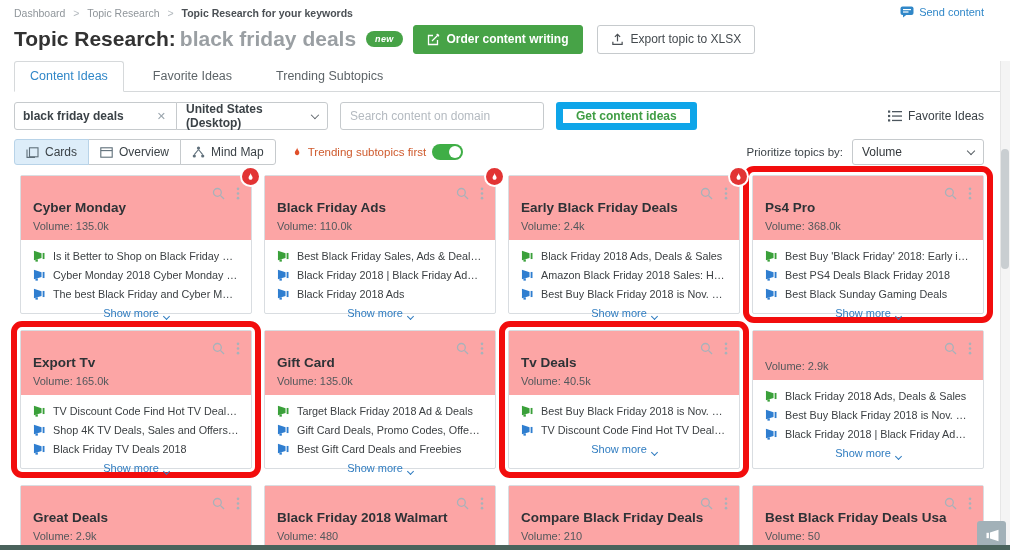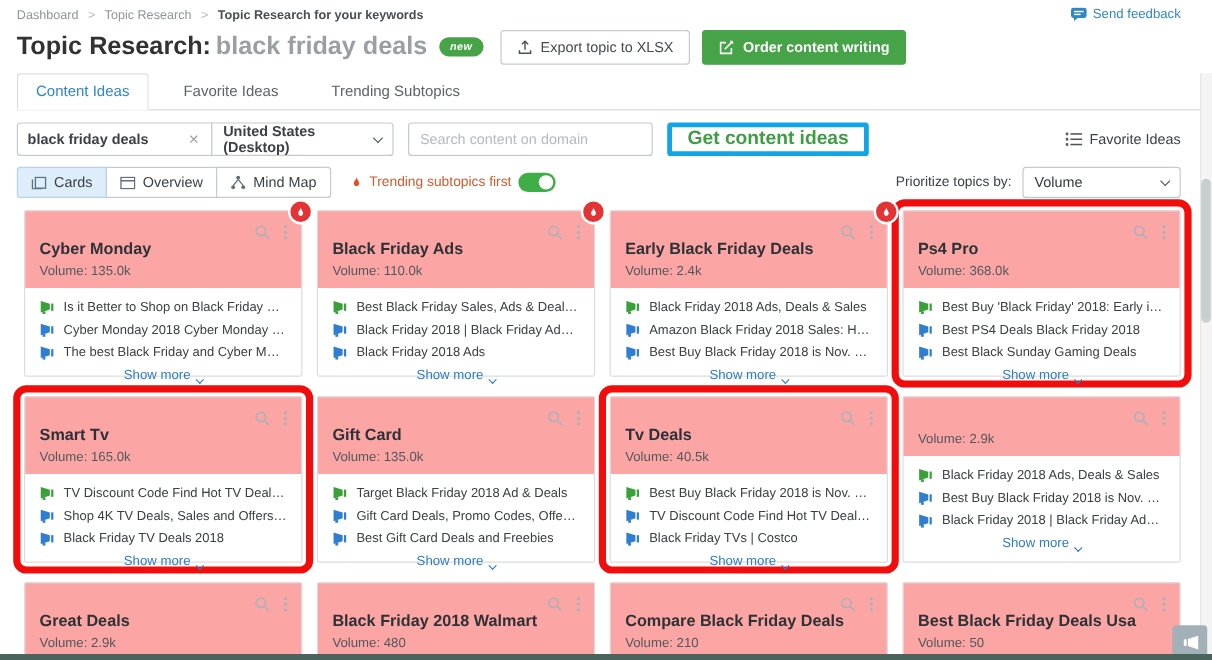--- a/index.html
+++ b/index.html
@@ -43,22 +43,22 @@
   .kw-box { width:163px; border-radius:3px 0 0 3px; padding:0 8px; justify-content:space-between; }
   .kw-box .val { font-weight:bold; color:#3b4247; }
   .clear-x { color:#9aa5ad; font-size:11px; cursor:pointer; padding:0 2px; }
   .region-box { width:152px; margin-left:-1px; border-radius:0 3px 3px 0; padding:0 9px;
                 justify-content:space-between; cursor:pointer; }
   .region-box .val { font-weight:bold; color:#3b4247; }
   .domain-box { width:204px; border-radius:3px; }
   .domain-box input { border:0; outline:none; width:100%; height:100%; padding:0 9px; font-size:12px;
                       font-family:"Liberation Sans", sans-serif; color:#3b4247; background:transparent; }
   .domain-box input::placeholder { color:#b4bac0; }
-  .btn-getideas { height:28px; background:#fff; border:4px solid #0ea5e9; color:#3f9d44;
-                  font-weight:bold; font-size:16px; padding:0 13px; border-radius:3px; cursor:pointer; }
+  .btn-getideas { height:28px; background:#fff; border:7px solid #0ea5e9; color:#3f9d44;
+                  font-weight:bold; font-size:12px; padding:0 13px; border-radius:3px; cursor:pointer; }
   .spacer { flex:1; }
   .fav-link { display:flex; align-items:center; gap:6px; font-size:12px; color:#3b4247; cursor:pointer; }
 
   
   .toolbar { display:flex; align-items:center; margin:9px 26px 0 14px; }
   .seg { display:flex; }
   .segbtn { display:flex; align-items:center; gap:6px; height:26px; padding:0 11px; background:#fff;
             border:1px solid #c6cacd; font-size:12px; color:#3b4247; cursor:pointer; margin-left:-1px; }
   .segbtn:first-child { border-radius:3px 0 0 3px; margin-left:0; }
   .segbtn:last-child { border-radius:0 3px 3px 0; }
@@ -127,42 +127,42 @@
       <span class="sep">&gt;</span>
       <span class="crumb current">Topic Research for your keywords</span>
     </div>
     <div class="feedback">
       <svg width="14" height="12" viewBox="0 0 14 12">
         <rect x="0.5" y="0.5" width="13" height="8.5" rx="2" fill="#3087c8"></rect>
         <polygon points="3,8 3,11.5 7.5,8" fill="#3087c8"></polygon>
         <rect x="3" y="3" width="8" height="1.2" fill="#fff"></rect>
           <rect x="3" y="5.4" width="5.5" height="1.2" fill="#fff"></rect>
       </svg>
-      <span>Send feedback</span>
+      <span>Send content</span>
     </div>
   </div>
 
   <div class="titlerow">
     <h1><span>Topic Research:</span><span class="query">black friday deals</span></h1>
     <span class="newbadge">new</span>
+    <button class="btn btn-green">
+      <svg width="13" height="13" viewBox="0 0 13 13" fill="none" stroke="#fff" stroke-width="1.3">
+        <path d="M10.5 7 V11.5 H1.5 V2.5 H6"></path>
+        <path d="M5 8 L11.5 1.5"></path>
+        <path d="M9.7 1 L12 3.3"></path>
+      </svg>
+      <span>Order content writing</span>
+    </button>
     <button class="btn btn-outline">
       <svg width="13" height="13" viewBox="0 0 14 14" fill="none" stroke="#4a4f54" stroke-width="1.3">
         <path d="M7 9 V1.6"></path>
           <path d="M4.2 4.2 L7 1.4 L9.8 4.2"></path>
           <path d="M2 9.5 V12.2 H12 V9.5"></path>
       </svg>
       <span>Export topic to XLSX</span>
-    </button>
-    <button class="btn btn-green">
-      <svg width="13" height="13" viewBox="0 0 13 13" fill="none" stroke="#fff" stroke-width="1.3">
-        <path d="M10.5 7 V11.5 H1.5 V2.5 H6"></path>
-        <path d="M5 8 L11.5 1.5"></path>
-        <path d="M9.7 1 L12 3.3"></path>
-      </svg>
-      <span>Order content writing</span>
     </button>
   </div>
 
   <div class="tabs">
     <div class="tab active">Content Ideas</div>
     <div class="tab">Favorite Ideas</div>
     <div class="tab">Trending Subtopics</div>
   </div>
 
   <div class="searchrow">
@@ -444,21 +444,21 @@
         </div>
         </div>
       <div class="show-more">
         <span>Show more</span>
           <i class="chev blue"></i>
       </div>
     </div>
       <div class="card hl">
 
       <div class="card-head">
-        <div class="card-title">Smart Tv</div>
+        <div class="card-title">Export Tv</div>
         <div class="card-icons">
           <svg width="13" height="13" viewBox="0 0 14 14" fill="none" stroke="#a7b2ba" stroke-width="1.4">
             <circle cx="5.8" cy="5.8" r="4.2"></circle>
               <path d="M9 9 L13 13"></path>
           </svg>
           <svg width="4" height="13" viewBox="0 0 4 14" fill="#a7b2ba">
             <circle cx="2" cy="2" r="1.4"></circle>
               <circle cx="2" cy="7" r="1.4"></circle>
               <circle cx="2" cy="12" r="1.4"></circle>
           </svg>
@@ -573,28 +573,20 @@
           </svg>
           <span class="htext">Best Buy Black Friday 2018 is Nov. 22-23</span>
         </div>
           <div class="headline">
           <svg class="hicon blue" width="13" height="12" viewBox="0 0 14 13" fill="currentColor">
             <path d="M1 0.8 L1 11.2 L9.2 8.6 L9.2 3.4 Z"></path>
             <rect x="10.4" y="3.2" width="2" height="6.6"></rect>
             <rect x="2.6" y="10.2" width="2.6" height="2.4"></rect>
           </svg>
           <span class="htext">TV Discount Code Find Hot TV Deals, Offers and S...</span>
-        </div>
-          <div class="headline">
-          <svg class="hicon blue" width="13" height="12" viewBox="0 0 14 13" fill="currentColor">
-            <path d="M1 0.8 L1 11.2 L9.2 8.6 L9.2 3.4 Z"></path>
-            <rect x="10.4" y="3.2" width="2" height="6.6"></rect>
-            <rect x="2.6" y="10.2" width="2.6" height="2.4"></rect>
-          </svg>
-          <span class="htext">Black Friday TVs | Costco</span>
         </div>
         </div>
       <div class="show-more">
         <span>Show more</span>
           <i class="chev blue"></i>
       </div>
     </div>
       <div class="card">
 
       <div class="card-head">

